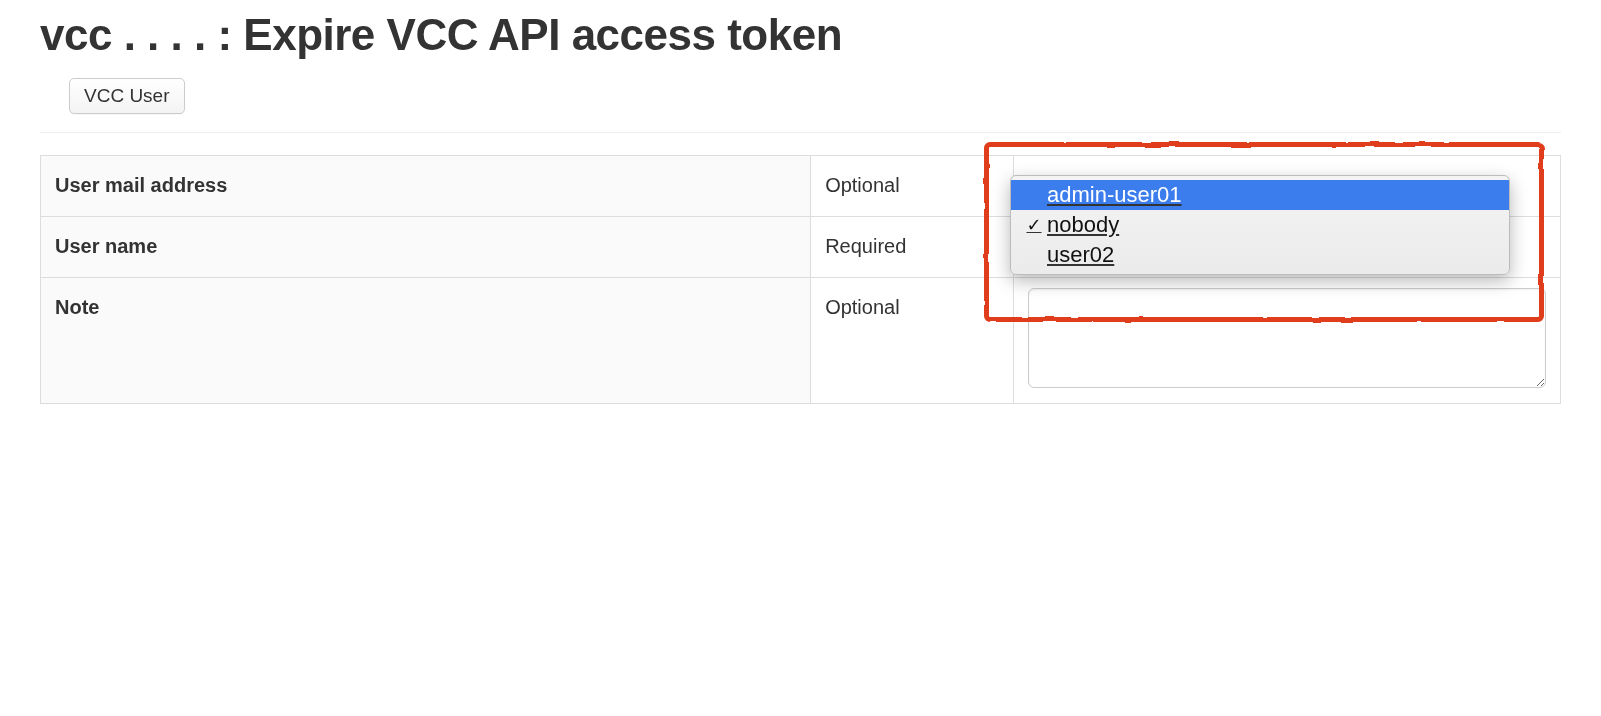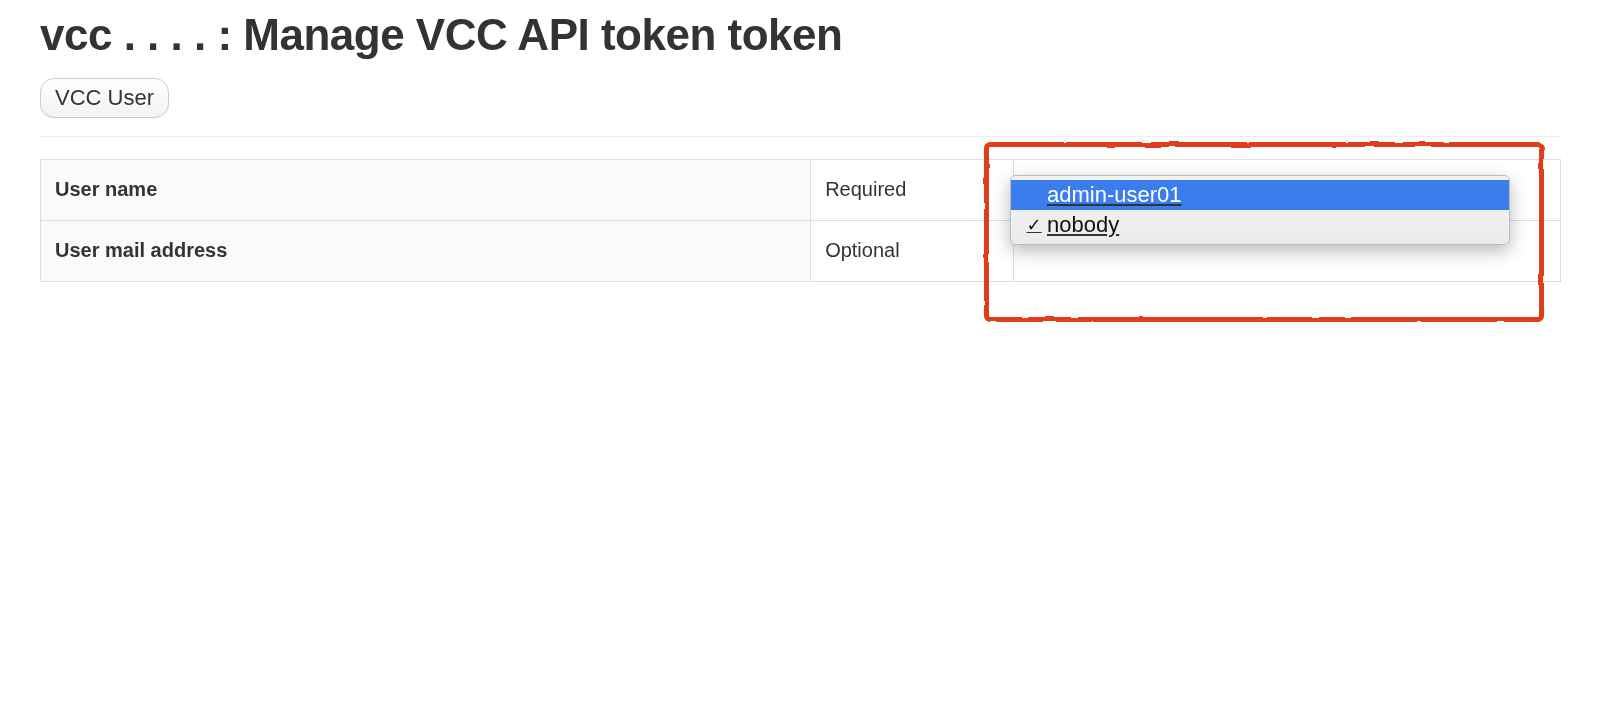--- a/index.html
+++ b/index.html
@@ -18,26 +18,27 @@
   h1.page-title {
     font-size: 44px;
     font-weight: 600;
     margin: 10px 0 18px 0;
     letter-spacing: -0.5px;
   }
   .btn {
     display: inline-block;
     background: linear-gradient(#ffffff, #f3f3f3);
     border: 1px solid #ccc;
-    border-radius: 14px;
+    border-radius: 5px;
     padding: 6px 14px;
-    font-size: 22px;
+    font-size: 19px;
     color: #333;
     cursor: pointer;
     box-shadow: 0 1px 0 rgba(0,0,0,0.03);
+    margin-left: 29px;
   }
   .divider {
     border: none;
     border-top: 1px solid #eee;
     margin: 18px 0 22px 0;
   }
   table.form-table {
     width: 100%;
     border-collapse: collapse;
     border: 1px solid #ddd;
@@ -156,62 +157,73 @@
 <svg class="defs">
   <filter id="rough">
     <feTurbulence type="fractalNoise" baseFrequency="0.04" numOctaves="2" result="noise"></feTurbulence>
     <feDisplacementMap in="SourceGraphic" in2="noise" scale="3"></feDisplacementMap>
   </filter>
 </svg>
 
 <div class="container">
 
   <h1 class="page-title">
-    <span>vcc</span><span> . . . . </span><span>: Manage VCC API token token</span>
+    <span>vcc</span><span> . . . . </span><span>: Expire VCC API access token</span>
   </h1>
 
   <button class="btn">VCC User</button>
 
   <hr class="divider">
 
   <table class="form-table">
     <tbody>
-
-      <tr>
-        <th class="th-col">User name</th>
-        <td class="req-col">Required</td>
-        <td class="ctrl-col">
-
-          <div style="height:40px;"></div>
-        </td>
-      </tr>
 
       <tr>
         <th class="th-col">User mail address</th>
         <td class="req-col">Optional</td>
         <td class="ctrl-col">
           <input type="text" class="text-input" style="visibility: hidden;">
         </td>
       </tr>
 
+      <tr>
+        <th class="th-col">User name</th>
+        <td class="req-col">Required</td>
+        <td class="ctrl-col">
+
+          <div style="height:40px;"></div>
+        </td>
+      </tr>
+
+      <tr>
+        <th class="th-col">Note</th>
+        <td class="req-col">Optional</td>
+        <td class="ctrl-col">
+          <textarea class="textarea-input" style=""></textarea>
+        </td>
+      </tr>
 
 
     </tbody>
   </table>
 
 
   
   <div class="dropdown-panel" id="user-dropdown" style="left:1010px; top:165px; width:500px;">
 
   <div class="dropdown-item highlight">
         <span class="check">✓</span>
         <span>admin-user01</span>
       </div>
       <div class="dropdown-item checked">
         <span class="check">✓</span>
         <span>nobody</span>
       </div>
+      <div class="dropdown-item">
+        <span class="check">✓</span>
+        <span>user02</span>
+      </div>
     </div>
 
   
   <div class="annotation-box" style="left:984px; top:132px; width:560px; height:180px;"></div>
 
 </div>
 
 </body></html>

